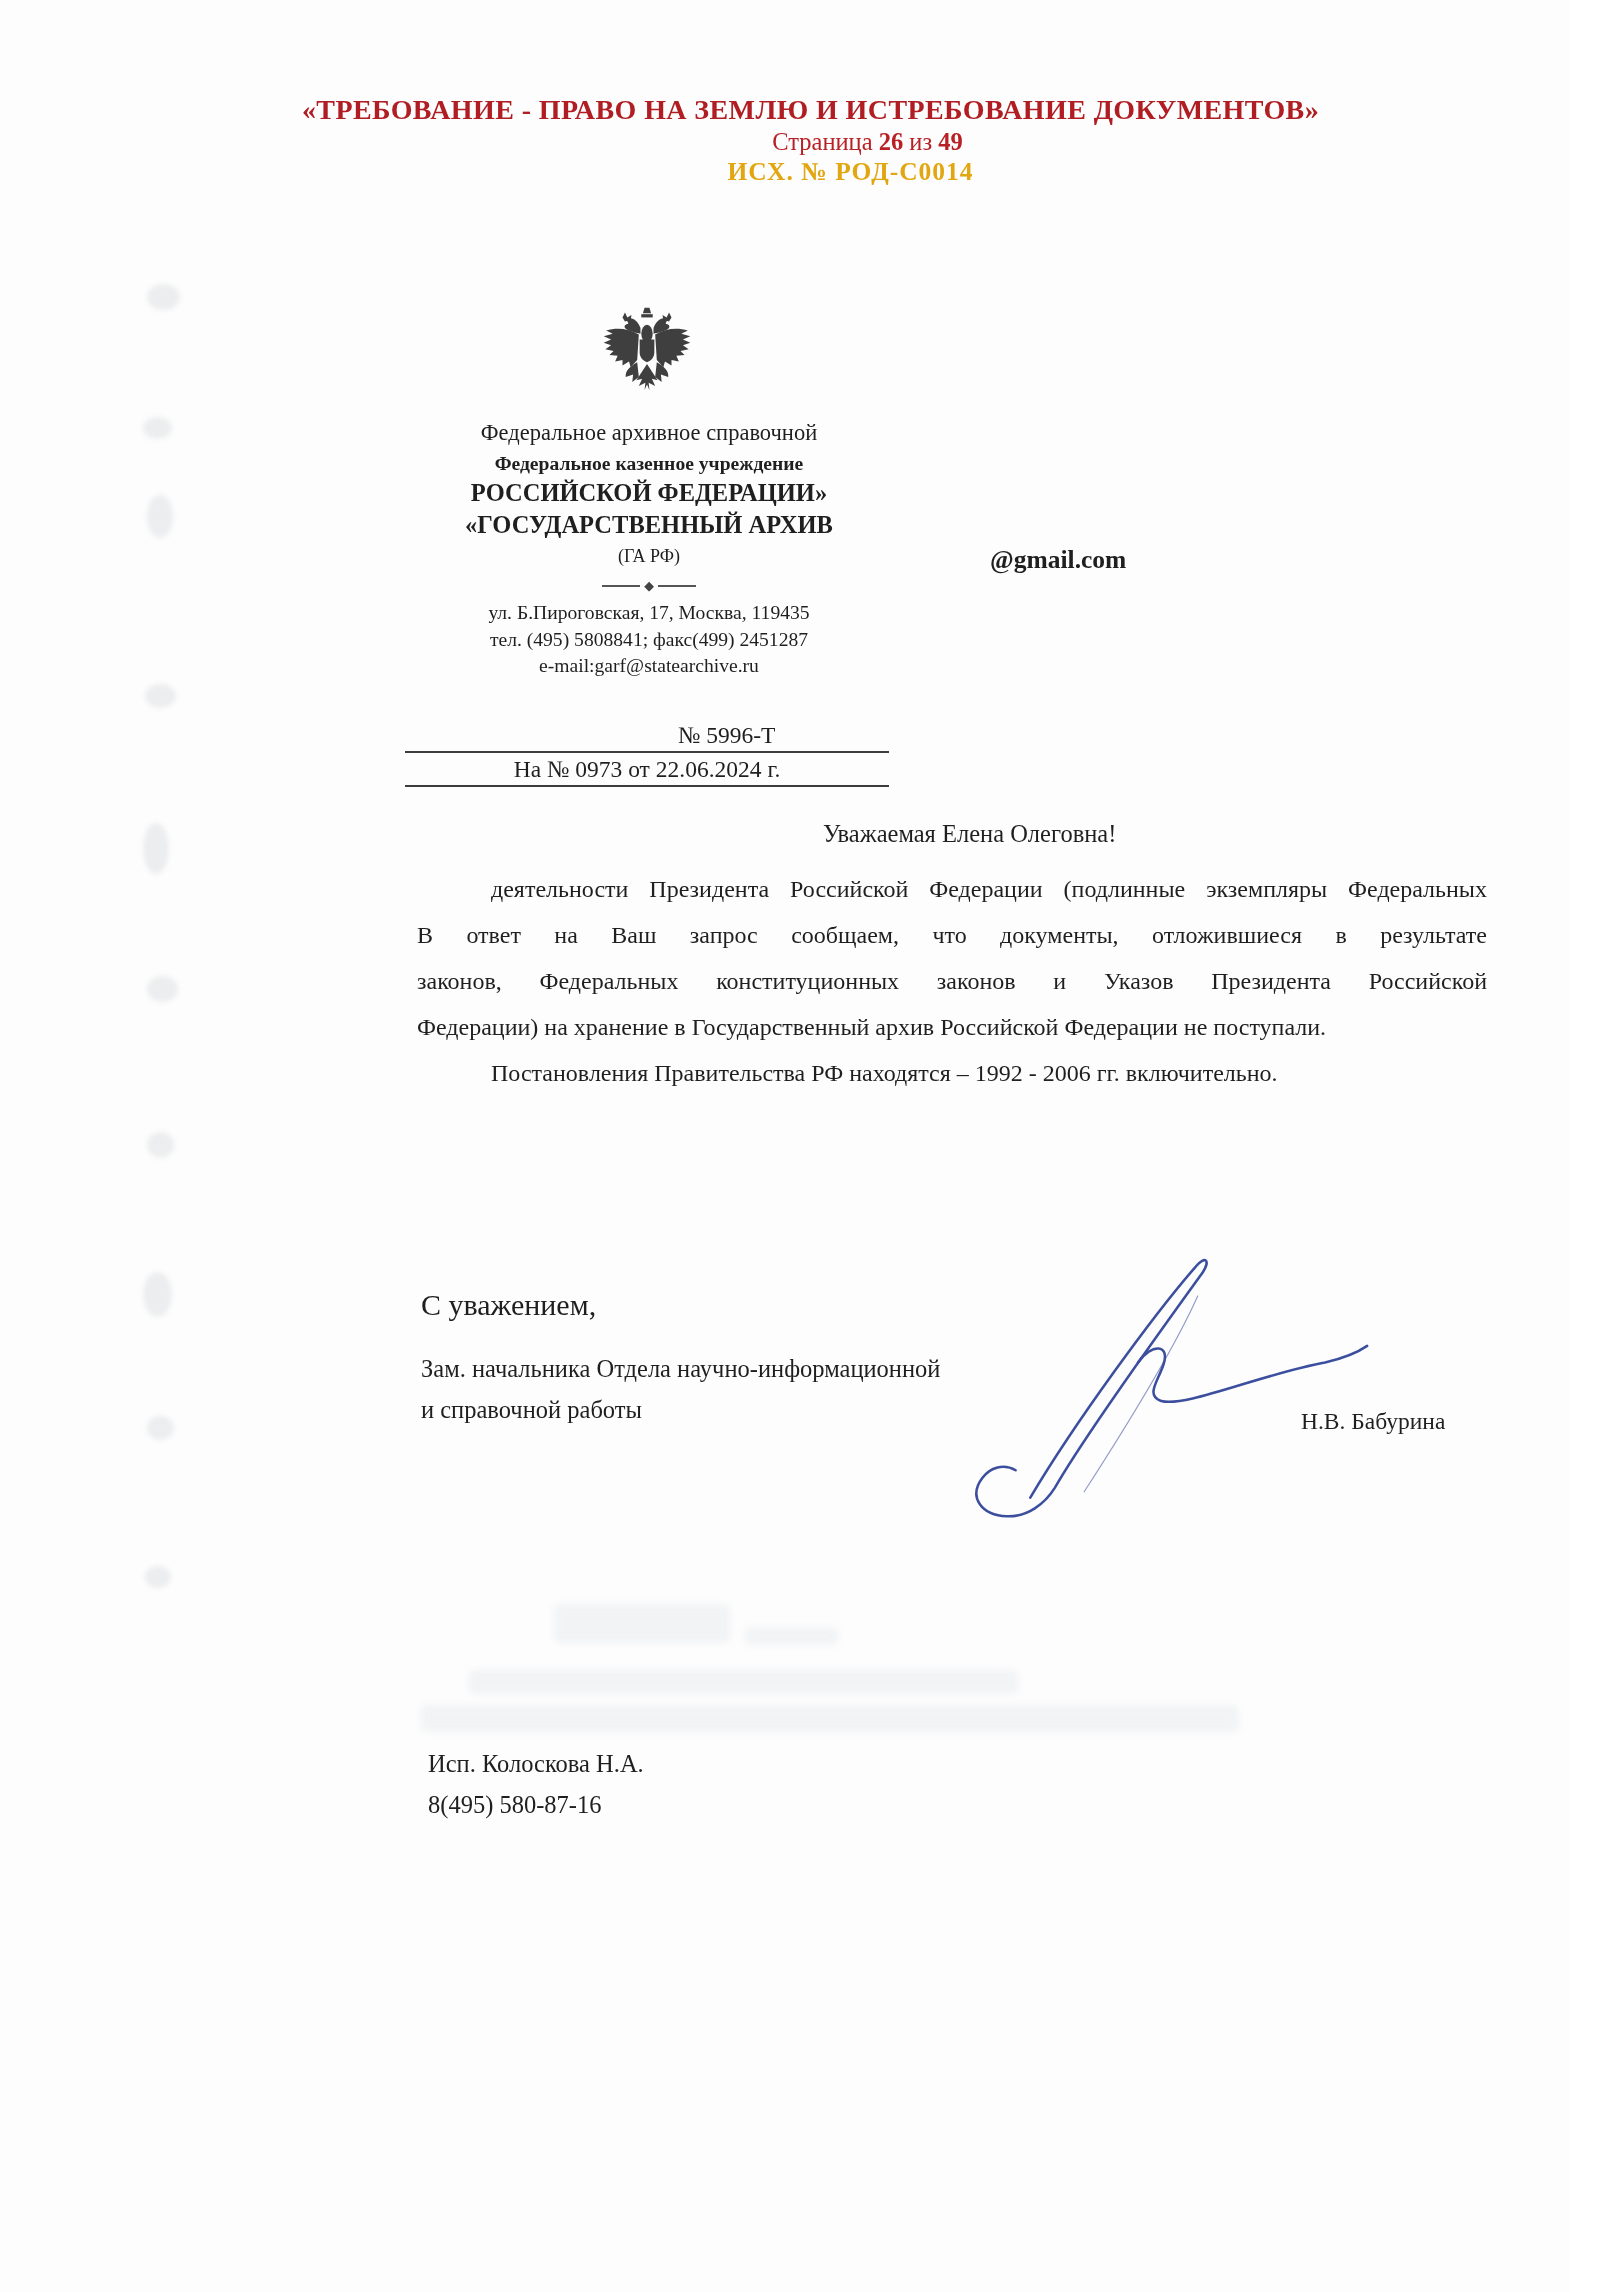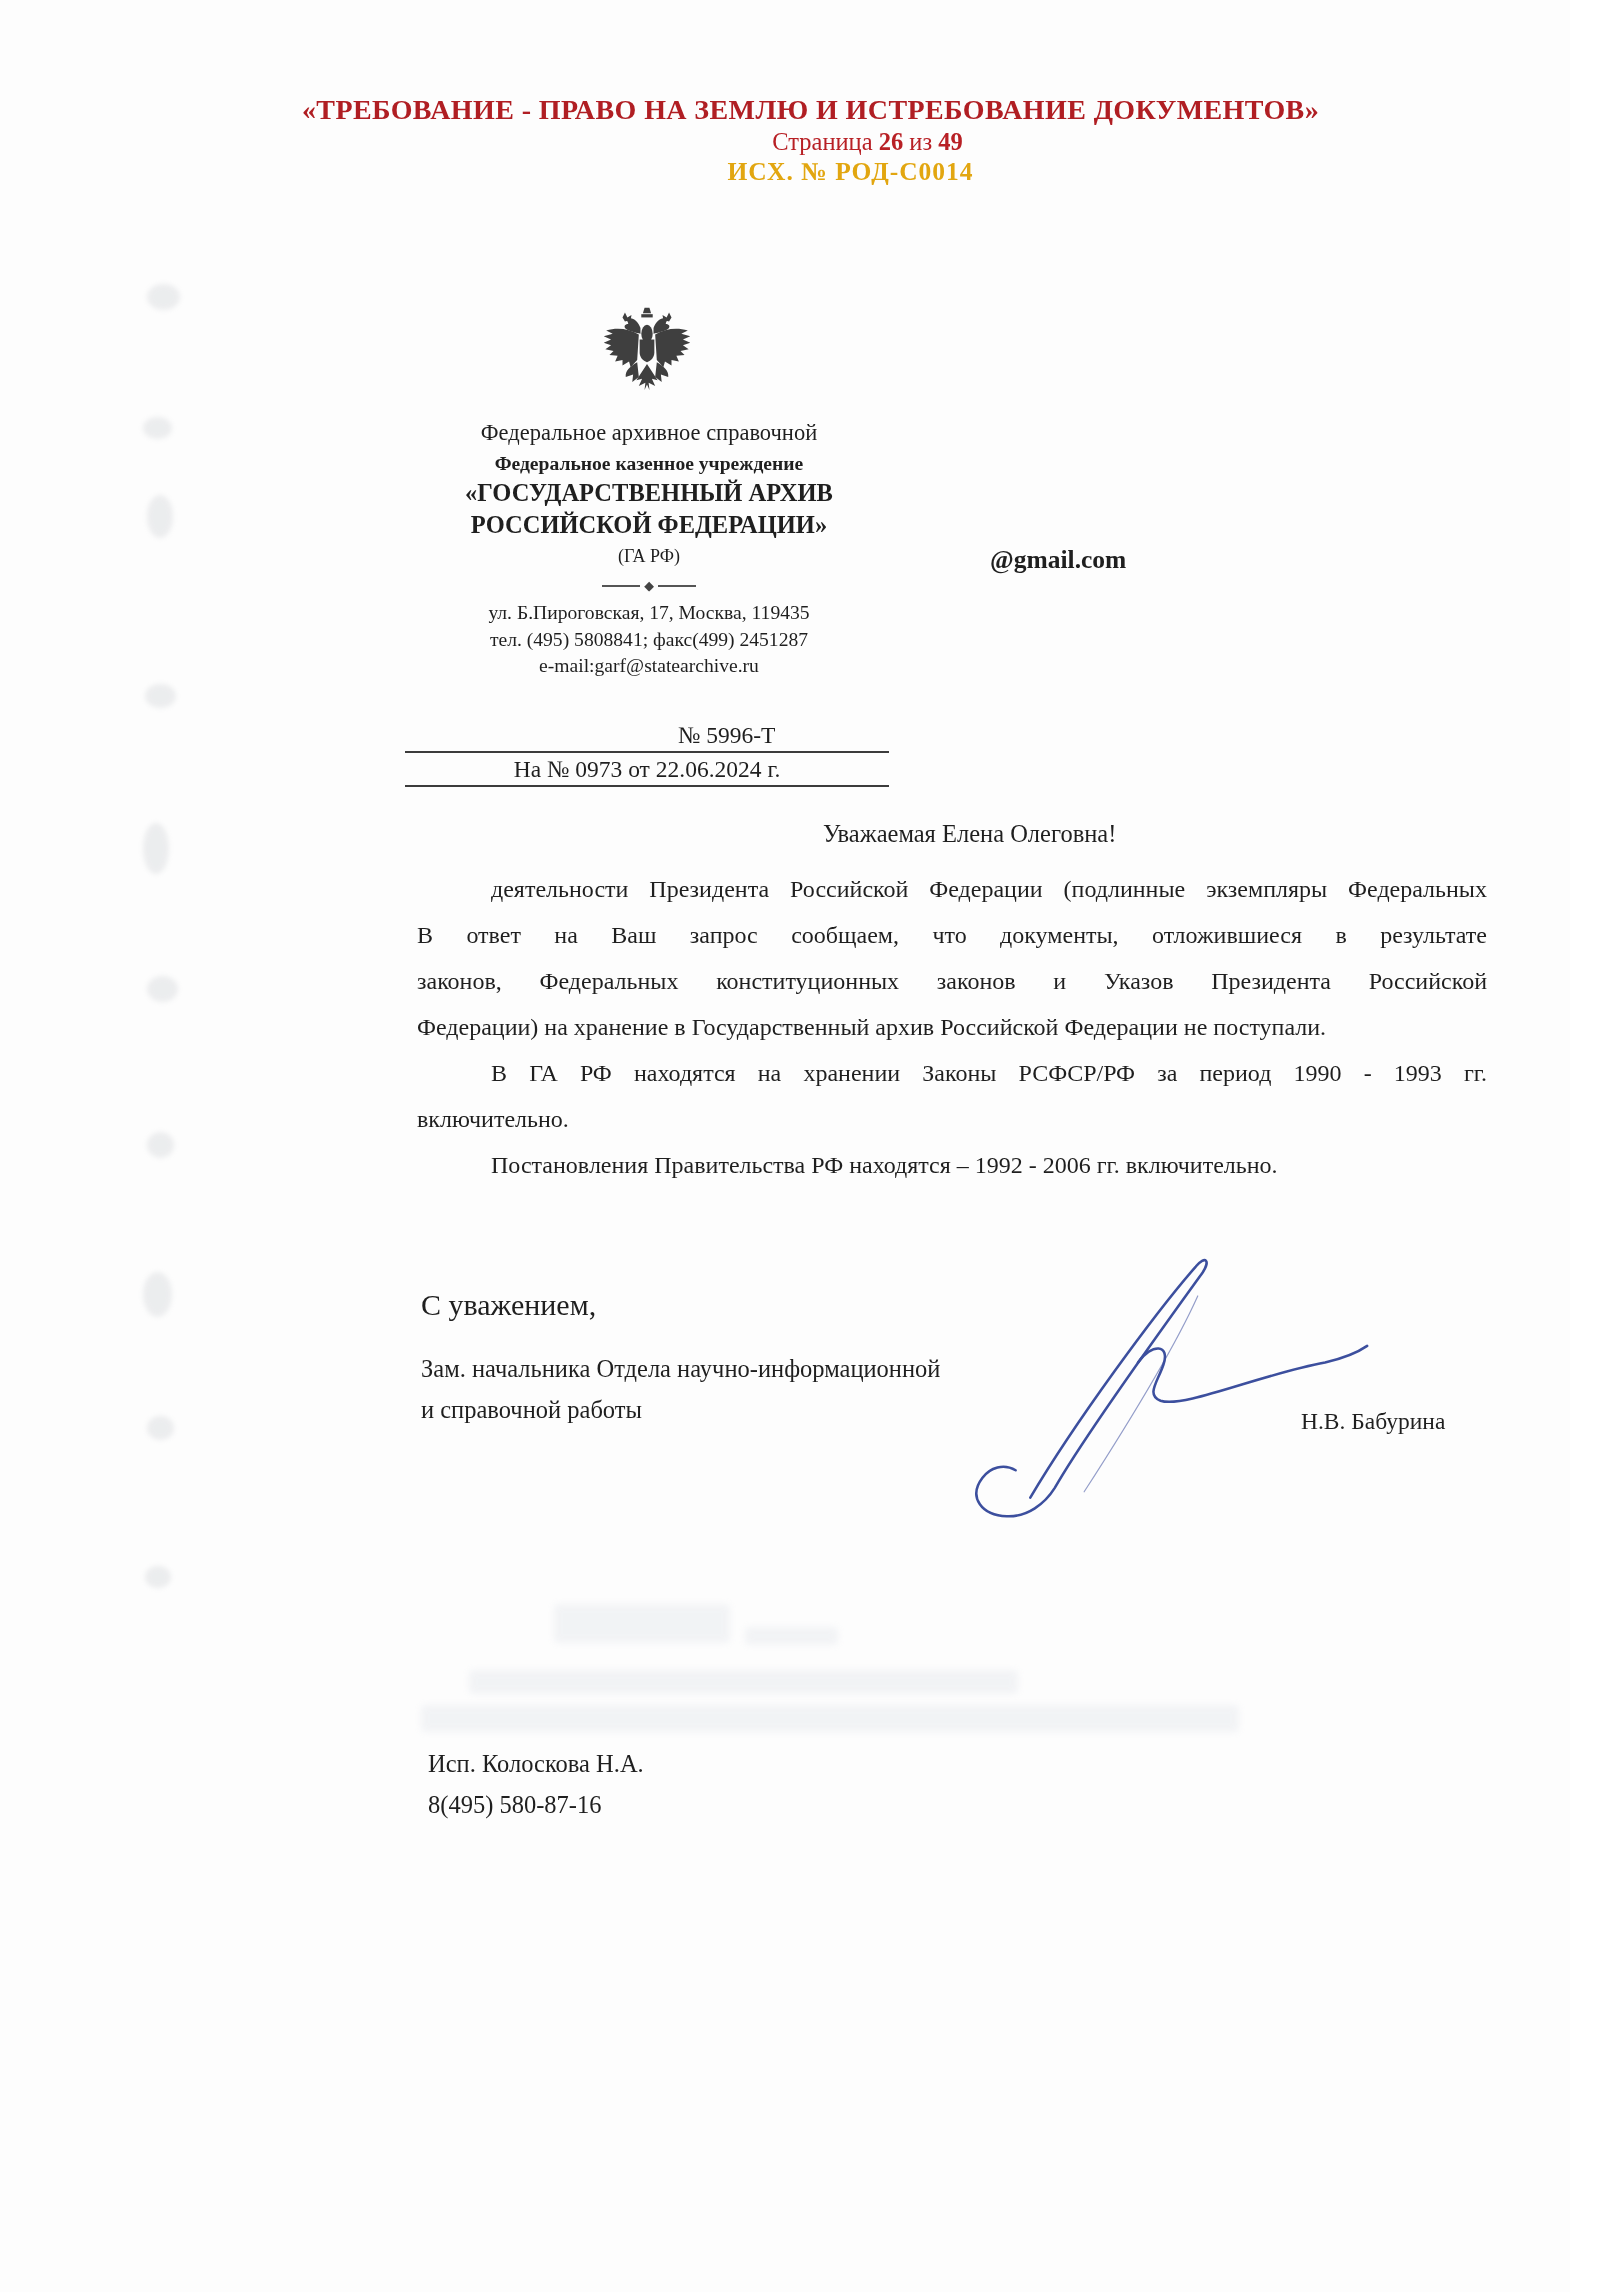--- a/index.html
+++ b/index.html
@@ -96,22 +96,22 @@
       <rect x="53" y="9" width="14" height="4"></rect>
       <ellipse cx="60" cy="33" rx="7" ry="11"></ellipse>
       <path d="M51 40 h18 v16 c0 6 -4 10 -9 12 c-5 -2 -9 -6 -9 -12 z"></path>
       <path d="M60 70 l-13 20 7 -2 -4 9 8 -4 -1 9 3 -7 3 7 -1 -9 8 4 -4 -9 7 2 z"></path>
     </g>
   </svg>
 
   <div class="lh">
     <div class="lh-agency">Федеральное архивное справочной</div>
     <div class="lh-inst">Федеральное казенное учреждение</div>
+    <div class="lh-name">РОССИЙСКОЙ ФЕДЕРАЦИИ»</div>
     <div class="lh-name">«ГОСУДАРСТВЕННЫЙ АРХИВ</div>
-    <div class="lh-name">РОССИЙСКОЙ ФЕДЕРАЦИИ»</div>
     <div class="lh-abbr">(ГА РФ)</div>
     <div class="lh-divider">
       <span class="dline"></span>
       <span class="diamond">◆</span>
       <span class="dline"></span>
     </div>
     <div class="lh-addr">ул. Б.Пироговская, 17, Москва, 119435</div>
     <div class="lh-addr">тел. (495) 5808841; факс(499) 2451287</div>
     <div class="lh-addr">e-mail:garf@statearchive.ru</div>
   </div>
@@ -123,24 +123,20 @@
   <div class="replyref">На № 0973 от 22.06.2024 г.</div>
   <div class="refline2"></div>
 
   <div class="salutation">Уважаемая Елена Олеговна!</div>
   <div class="bodytext">
     <div class="para">
         <div class="jline">деятельности Президента Российской Федерации (подлинные экземпляры Федеральных</div>
         <div class="jline">В ответ на Ваш запрос сообщаем, что документы, отложившиеся в результате</div>
         <div class="jline">законов, Федеральных конституционных законов и Указов Президента Российской</div>
         <div class="jline">Федерации) на хранение в Государственный архив Российской Федерации не поступали.</div>
-      </div>
-    <div class="para">
-        <div class="jline">В ГА РФ находятся на хранении Законы РСФСР/РФ за период 1990 - 1993 гг.</div>
-        <div class="jline">включительно.</div>
       </div>
     <div class="para">
         <div class="jline">Постановления Правительства РФ находятся – 1992 - 2006 гг. включительно.</div>
       </div>
   </div>
 
   <div class="closing">С уважением,</div>
   <div class="sigtitle1">Зам. начальника Отдела научно-информационной</div>
   <div class="sigtitle2">и справочной работы</div>
   <div class="signername">Н.В. Бабурина</div>

